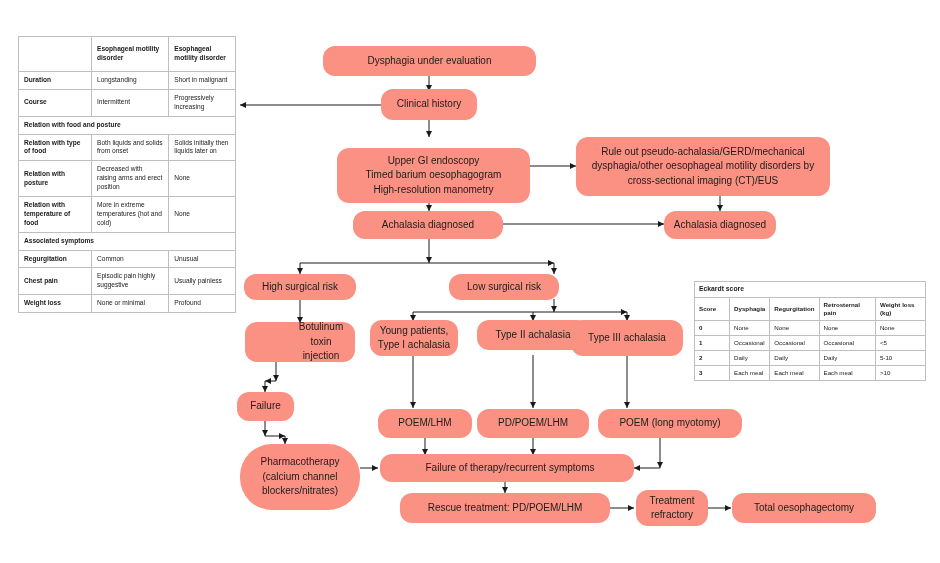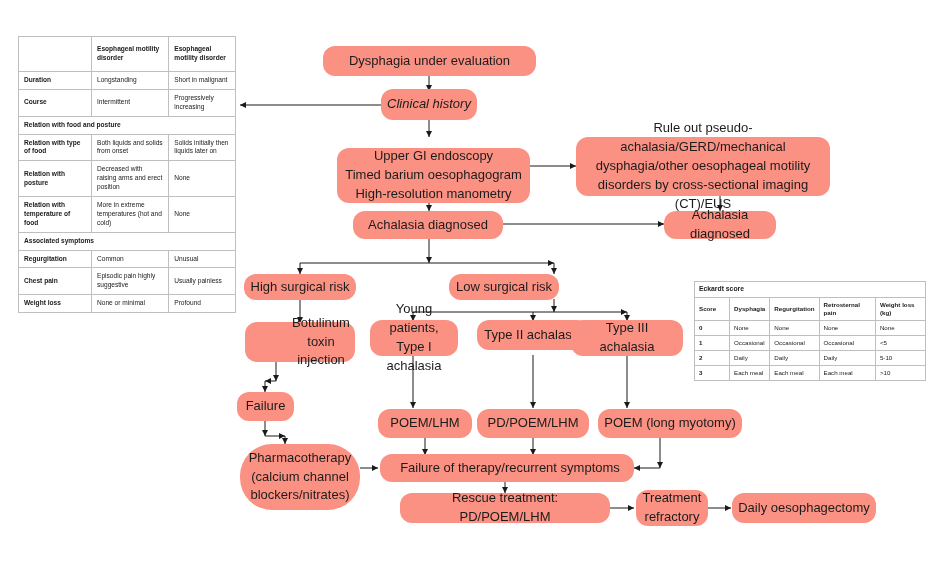--- a/index.html
+++ b/index.html
@@ -76,21 +76,21 @@
   .eck-table .scorecell {
     font-weight: bold;
     width: 26px;
   }
   
   .node {
     position: absolute;
     background: #fb9183;
     border-radius: 12px;
     color: #1c1c1c;
-    font-size: 13px;
+    font-size: 10px;
     line-height: 1.45;
     display: flex;
     align-items: center;
     justify-content: center;
     text-align: center;
     padding: 3px 6px;
     box-sizing: border-box;
   }
   .node span { display: block; }
   svg.edges {
@@ -221,21 +221,21 @@
       <path d="M707,508 L731,508"></path>
 
       <path d="M360,468 L378,468"></path>
     </g>
   </svg>
 
   <div class="node" style="left:323px; top:46px; width:213px; height:30px;">
     <span>Dysphagia under evaluation</span>
   </div>
 
-  <div class="node" style="left:381px; top:89px; width:96px; height:31px;font-style:italic;">
+  <div class="node" style="left:381px; top:89px; width:96px; height:31px;">
     <span>Clinical history</span>
   </div>
 
   <div class="node" style="left:337px; top:148px; width:193px; height:55px;justify-content:center;">
     <span style="white-space:pre-line;">Upper GI endoscopy
 Timed barium oesophagogram
 High-resolution manometry</span>
   </div>
 
   <div class="node" style="left:576px; top:137px; width:254px; height:59px;justify-content:flex-end;">
@@ -300,21 +300,21 @@
 
   <div class="node" style="left:400px; top:493px; width:210px; height:30px;">
     <span>Rescue treatment: PD/POEM/LHM</span>
   </div>
 
   <div class="node" style="left:636px; top:490px; width:72px; height:36px;">
     <span>Treatment refractory</span>
   </div>
 
   <div class="node" style="left:732px; top:493px; width:144px; height:30px;">
-    <span>Daily oesophagectomy</span>
+    <span>Total oesophagectomy</span>
   </div>
 
   <table class="eck-table">
     <tbody id="eck-body">
         <tr>
           <td class="eck-title" colspan="5">Eckardt score</td>
         </tr>
         <tr>
           <th>Score</th>
           <th>Dysphagia</th>

